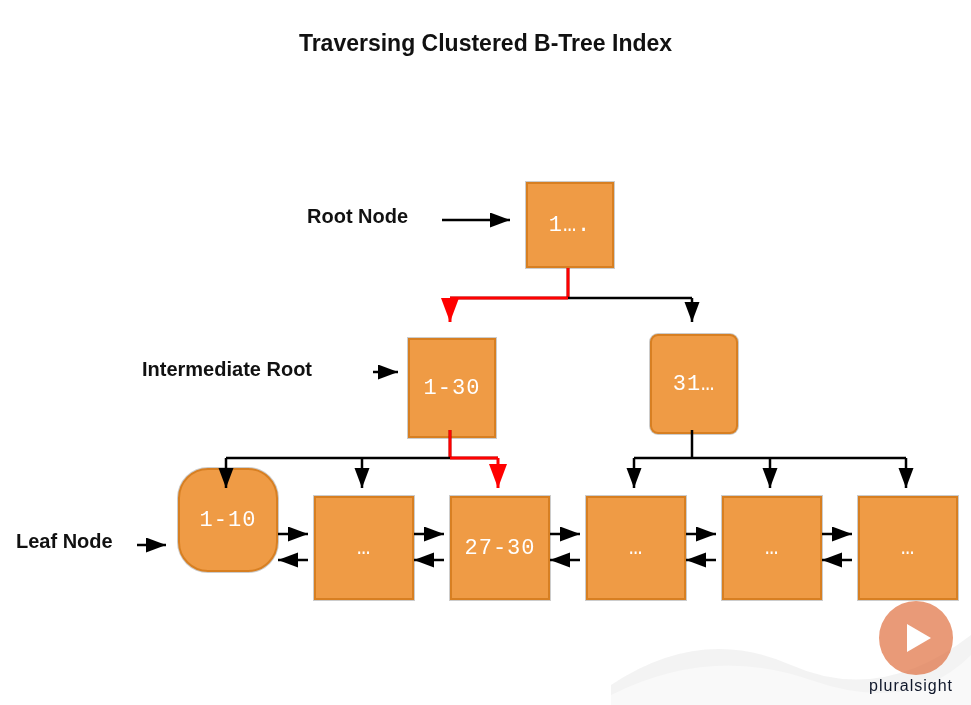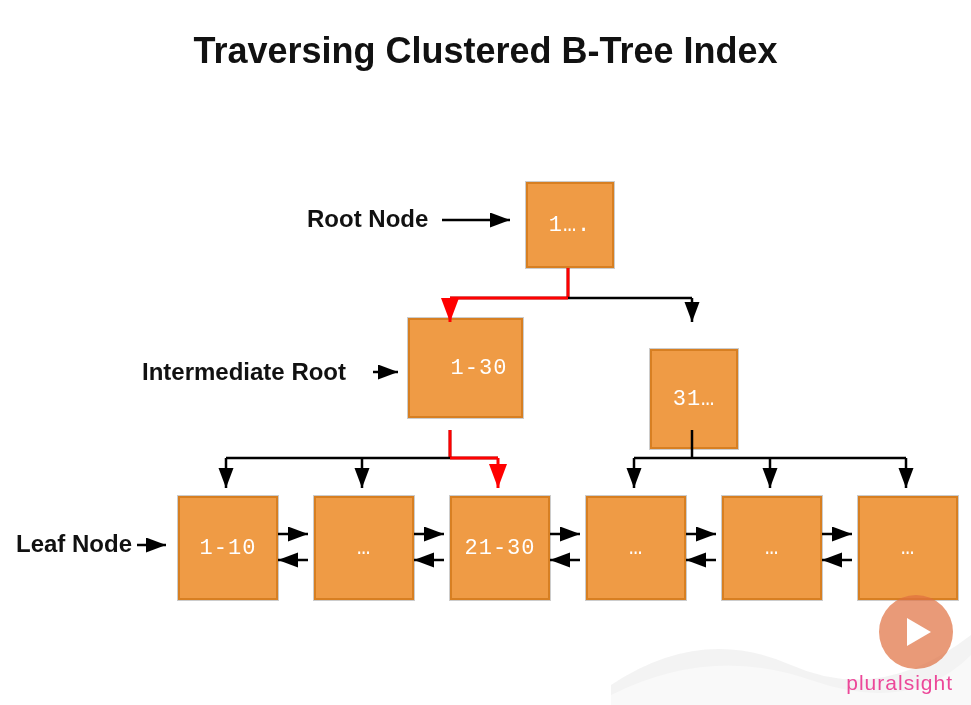--- a/index.html
+++ b/index.html
@@ -11,27 +11,27 @@
     font-family: "Segoe UI", Arial, sans-serif;
     position: relative;
     overflow: hidden;
   }
   .title {
     position: absolute;
     top: 30px;
     left: 0;
     width: 100%;
     text-align: center;
-    font-size: 36px;
+    font-size: 23px;
     font-weight: 700;
     color: #111;
   }
   .label {
     position: absolute;
-    font-size: 24px;
+    font-size: 20px;
     font-weight: 700;
     color: #111;
     white-space: nowrap;
   }
   .node {
     position: absolute;
     background: #ef9b45;
     border: 2px solid #d77f22;
     outline: 2px solid #ffffff;
     outline-offset: 2px;
@@ -62,22 +62,22 @@
     margin-left: auto;
   }
   .logo-tri {
     width: 0; height: 0;
     border-top: 14px solid transparent;
     border-bottom: 14px solid transparent;
     border-left: 24px solid #ffffff;
     margin-left: 6px;
   }
   .logo-text {
-    color: #ec4899;
-    font-size: 21px;
+    color: #0f172a;
+    font-size: 16px;
     letter-spacing: 1px;
     margin-top: 2px;
   }
   .swoosh {
     position: absolute;
     right: 0;
     bottom: 0;
     width: 360px;
     height: 120px;
     opacity: 0.35;
@@ -94,26 +94,26 @@
 <body>
 
 <div class="title">Traversing Clustered B-Tree Index</div>
 
 <div class="label" style="left:307px; top:205px;">Root Node</div>
 <div class="label" style="left:142px; top:358px;">Intermediate Root</div>
 <div class="label" style="left:16px; top:530px;">Leaf Node</div>
 
 <div class="node" style="left:526px; top:182px; width:84px; height:82px;">1….</div>
 
-<div class="node" style="left:408px; top:318px; width:84px; height:96px;padding-left:27px;">1-30</div>
-<div class="node" style="left:650px; top:349px; width:84px; height:96px;">31…</div>
+<div class="node" style="left:408px; top:338px; width:84px; height:96px;">1-30</div>
+<div class="node" style="left:650px; top:334px; width:84px; height:96px;border-radius:8px;">31…</div>
 
-<div class="node" style="left:178px; top:496px; width:96px; height:100px;">1-10</div>
+<div class="node" style="left:178px; top:468px; width:96px; height:100px;border-radius:30px;">1-10</div>
 <div class="node" style="left:314px; top:496px; width:96px; height:100px;">…</div>
-<div class="node" style="left:450px; top:496px; width:96px; height:100px;">21-30</div>
+<div class="node" style="left:450px; top:496px; width:96px; height:100px;">27-30</div>
 <div class="node" style="left:586px; top:496px; width:96px; height:100px;">…</div>
 <div class="node" style="left:722px; top:496px; width:96px; height:100px;">…</div>
 <div class="node" style="left:858px; top:496px; width:96px; height:100px;">…</div>
 
 <svg class="lines">
   <defs>
     <marker id="ah-black" markerWidth="10" markerHeight="10" refX="8" refY="3" orient="auto" markerUnits="strokeWidth">
       <path d="M0,0 L8,3 L0,6 Z" fill="#000"></path>
     </marker>
     <marker id="ah-red" markerWidth="10" markerHeight="10" refX="8" refY="3" orient="auto" markerUnits="strokeWidth">

